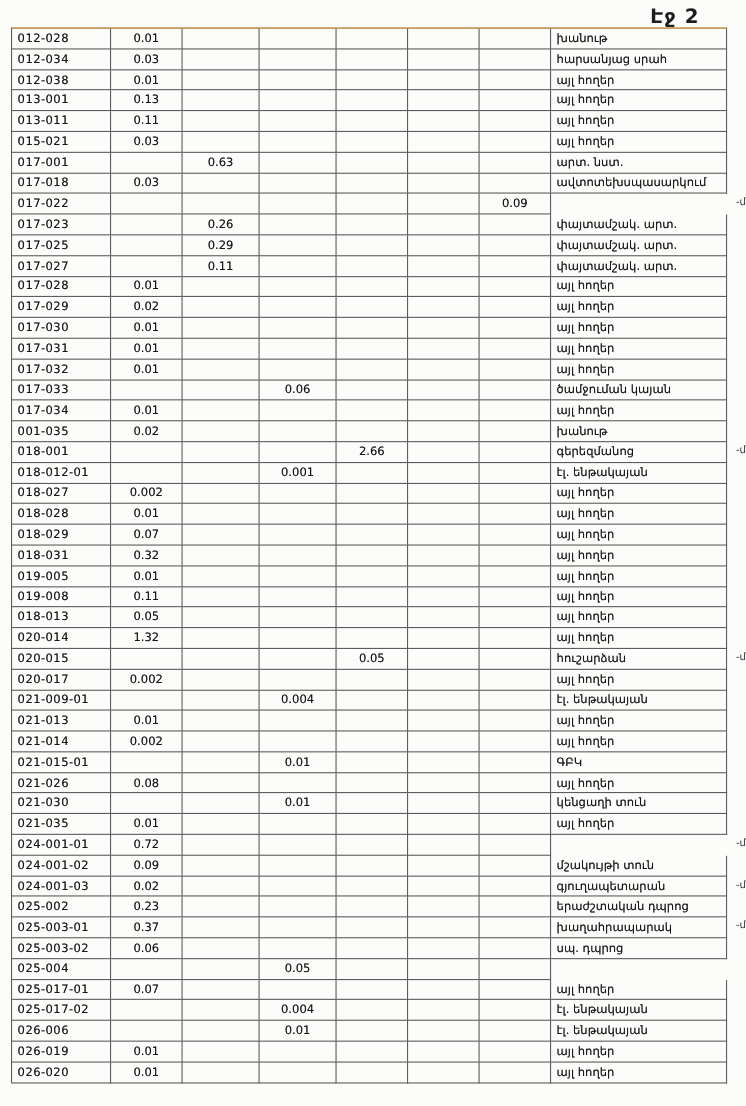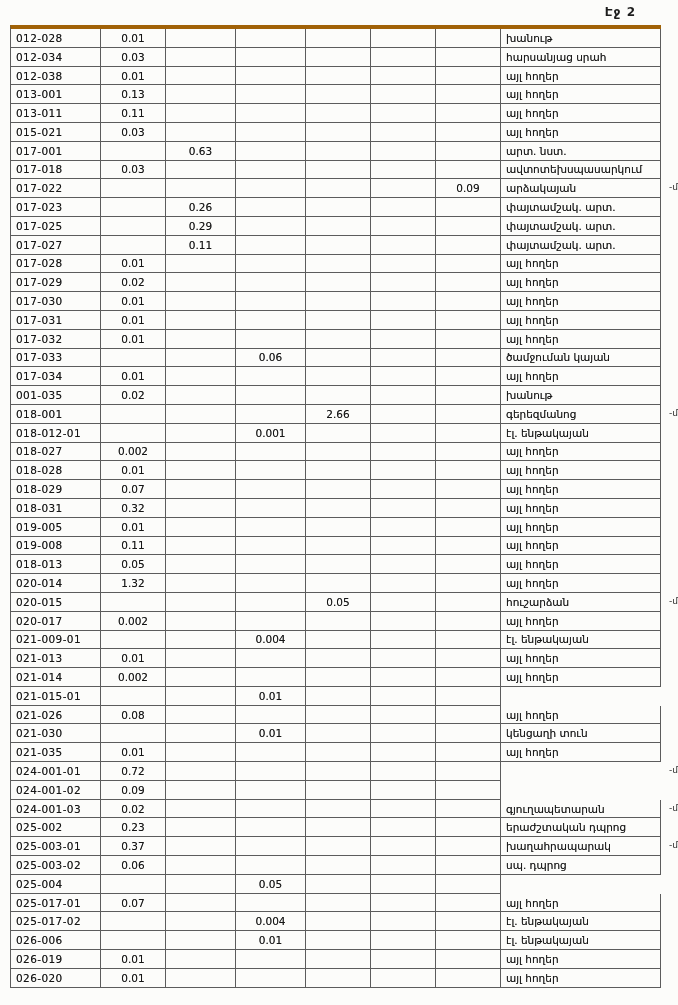--- a/index.html
+++ b/index.html
@@ -12,31 +12,31 @@
     background: #fcfcfa;
     font-family: "DejaVu Sans", sans-serif;
     position: relative;
     overflow: hidden;
     color: #161616;
   }
   .page-header {
     position: absolute;
     top: 5px;
     right: 42px;
-    font-size: 12px;
+    font-size: 18px;
     font-weight: bold;
     letter-spacing: 1px;
     color: #1d1d1d;
   }
   .table {
     position: absolute;
     left: 10px;
     top: 25px;
     width: 650px;
-    border-top: 4px solid #a16207;
+    border-top: 1px solid #a16207;
     border-left: 1px solid #5c5c5c;
     box-sizing: content-box;
   }
   .row {
     display: flex;
     height: 18.8px;
     position: relative;
   }
   .c {
     border-right: 1px solid #5c5c5c;
@@ -161,21 +161,20 @@
       <div class="c label">ավտոտեխսպասարկում</div>
     </div>
     <div class="row">
       <div class="c code">017-022</div>
       <div class="c val v1"></div>
       <div class="c val v2"></div>
       <div class="c val v3"></div>
       <div class="c val v4"></div>
       <div class="c val v5"></div>
       <div class="c val v6">0.09</div>
-      <div class="c label">արձակայան</div>
       <span class="note">-մ</span>
     </div>
     <div class="row">
       <div class="c code">017-023</div>
       <div class="c val v1"></div>
       <div class="c val v2">0.26</div>
       <div class="c val v3"></div>
       <div class="c val v4"></div>
       <div class="c val v5"></div>
       <div class="c val v6"></div>
@@ -434,20 +433,21 @@
       <div class="c label">այլ հողեր</div>
     </div>
     <div class="row">
       <div class="c code">021-015-01</div>
       <div class="c val v1"></div>
       <div class="c val v2"></div>
       <div class="c val v3">0.01</div>
       <div class="c val v4"></div>
       <div class="c val v5"></div>
       <div class="c val v6"></div>
+      <div class="c label">ԳԲԿ</div>
     </div>
     <div class="row">
       <div class="c code">021-026</div>
       <div class="c val v1">0.08</div>
       <div class="c val v2"></div>
       <div class="c val v3"></div>
       <div class="c val v4"></div>
       <div class="c val v5"></div>
       <div class="c val v6"></div>
       <div class="c label">այլ հողեր</div>
@@ -483,20 +483,21 @@
       <span class="note">-մ</span>
     </div>
     <div class="row">
       <div class="c code">024-001-02</div>
       <div class="c val v1">0.09</div>
       <div class="c val v2"></div>
       <div class="c val v3"></div>
       <div class="c val v4"></div>
       <div class="c val v5"></div>
       <div class="c val v6"></div>
+      <div class="c label">մշակույթի տուն</div>
     </div>
     <div class="row">
       <div class="c code">024-001-03</div>
       <div class="c val v1">0.02</div>
       <div class="c val v2"></div>
       <div class="c val v3"></div>
       <div class="c val v4"></div>
       <div class="c val v5"></div>
       <div class="c val v6"></div>
       <div class="c label">գյուղապետարան</div>

